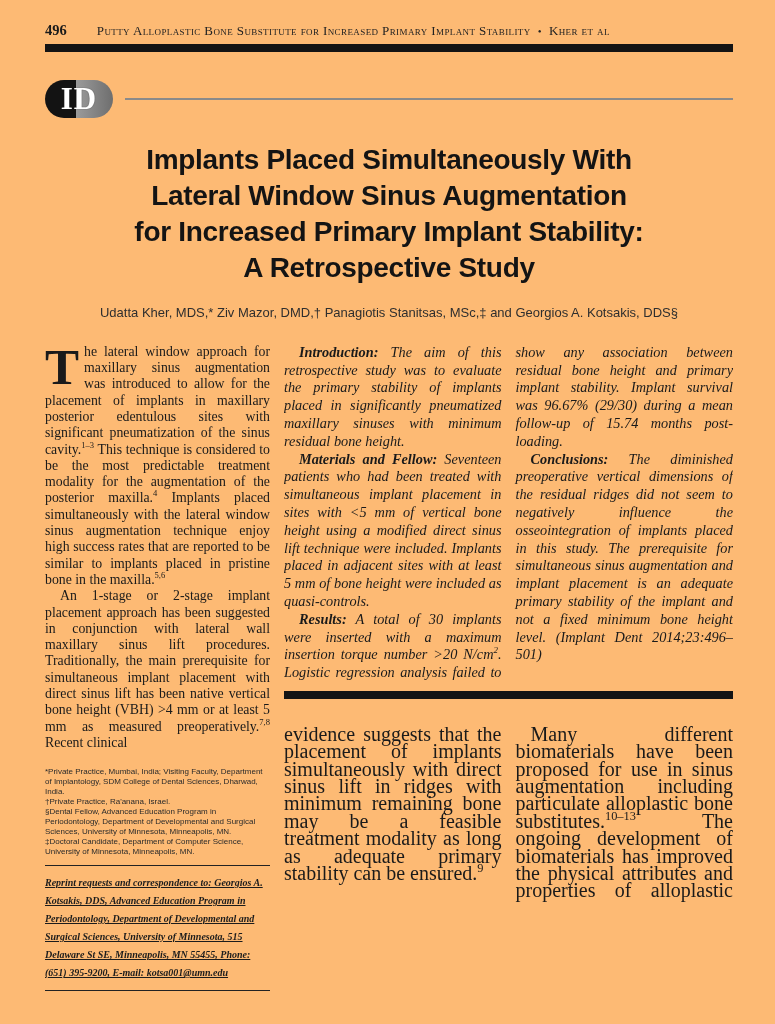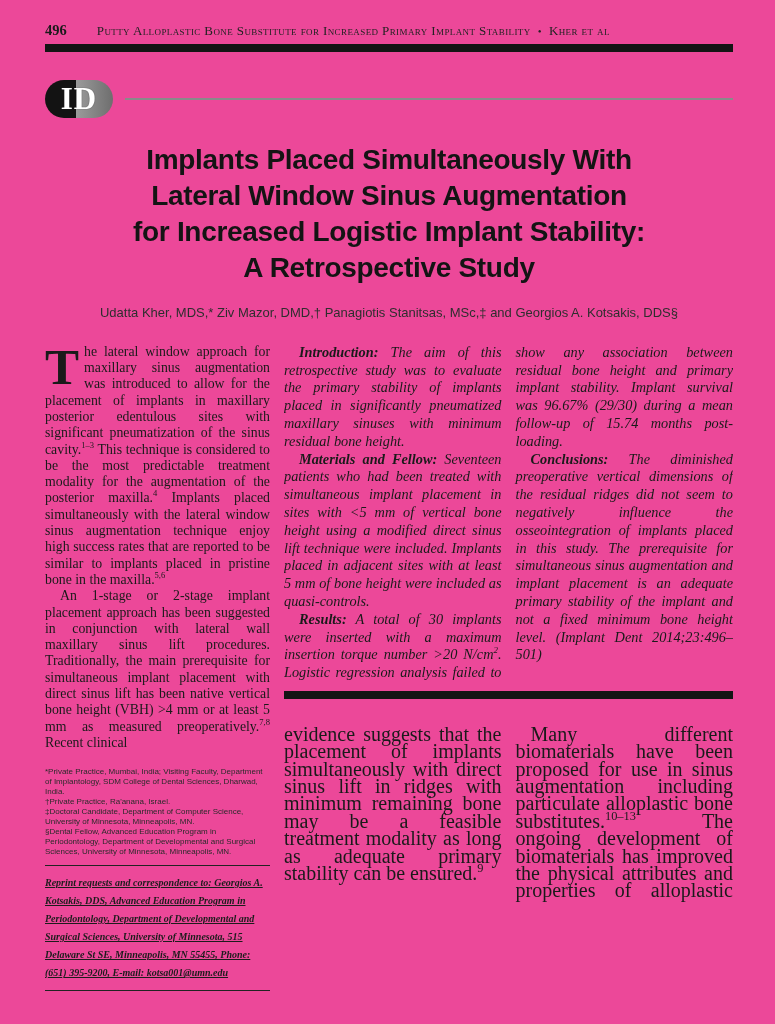--- a/index.html
+++ b/index.html
@@ -1,17 +1,17 @@
 <!DOCTYPE html>
 <html><head>
 <meta charset="utf-8">
 <style>
   html,body { margin:0; padding:0; background:#e8e8e8; }
   .page {
-    width:775px; height:1024px; background:#ec4899; position:relative;
+    width:775px; height:1024px; background:#fdba74; position:relative;
     box-sizing:border-box; padding:22px 42px 0 45px; color:#1a1a1a;
     font-family:"Liberation Serif", serif; overflow:hidden;
   }
   
   .running-head { display:flex; align-items:baseline; }
   .pageno { font-weight:bold; font-size:14.5px; margin-right:30px; }
   .rh-text { font-variant:small-caps; font-size:13px; letter-spacing:0.4px; color:#222; }
   .rh-bullet { margin:0 7px; font-size:11px; }
   .bar-top { height:8px; background:#141414; margin-top:5px; }
 
@@ -85,39 +85,39 @@
   <div class="logo-row">
     <div class="logo">
       <span>ID</span>
     </div>
     <div class="logo-line"></div>
   </div>
 
   <h1 class="title">
     <div>Implants Placed Simultaneously With</div>
     <div>Lateral Window Sinus Augmentation</div>
-    <div>for Increased Logistic Implant Stability:</div>
+    <div>for Increased Primary Implant Stability:</div>
     <div>A Retrospective Study</div>
   </h1>
 
   <div class="authors">Udatta Kher, MDS,* Ziv Mazor, DMD,† Panagiotis Stanitsas, MSc,‡ and Georgios A. Kotsakis, DDS§</div>
 
   <div class="columns">
 
     <div class="col-left">
       <div class="intro">
         <p><span class="dropcap">T</span><span>he lateral window approach for maxillary sinus augmentation was introduced to allow for the placement of implants in maxillary posterior edentulous sites with significant pneumatization of the sinus cavity.<sup>1–3</sup> This technique is considered to be the most predictable treatment modality for the augmentation of the posterior maxilla.<sup>4</sup> Implants placed simultaneously with the lateral window sinus augmentation technique enjoy high success rates that are reported to be similar to implants placed in pristine bone in the maxilla.<sup>5,6</sup></span></p>
         <p class="indent">An 1-stage or 2-stage implant placement approach has been suggested in conjunction with lateral wall maxillary sinus lift procedures. Traditionally, the main prerequisite for simultaneous implant placement with direct sinus lift has been native vertical bone height (VBH) &gt;4 mm or at least 5 mm as measured preoperatively.<sup>7,8</sup> Recent clinical</p>
       </div>
 
       <div class="footnotes">
         <div>*Private Practice, Mumbai, India; Visiting Faculty, Department of Implantology, SDM College of Dental Sciences, Dharwad, India.</div>
         <div>†Private Practice, Ra'anana, Israel.</div>
+        <div>§Dental Fellow, Advanced Education Program in Periodontology, Department of Developmental and Surgical Sciences, University of Minnesota, Minneapolis, MN.</div>
         <div>‡Doctoral Candidate, Department of Computer Science, University of Minnesota, Minneapolis, MN.</div>
-        <div>§Dental Fellow, Advanced Education Program in Periodontology, Department of Developmental and Surgical Sciences, University of Minnesota, Minneapolis, MN.</div>
       </div>
 
       <hr class="fn-rule">
 
       <div class="reprint">Reprint requests and correspondence to: Georgios A. Kotsakis, DDS, Advanced Education Program in Periodontology, Department of Developmental and Surgical Sciences, University of Minnesota, 515 Delaware St SE, Minneapolis, MN 55455, Phone: (651) 395-9200, E-mail: kotsa001@umn.edu</div>
 
       <hr class="fn-rule">
 
     </div>
 

